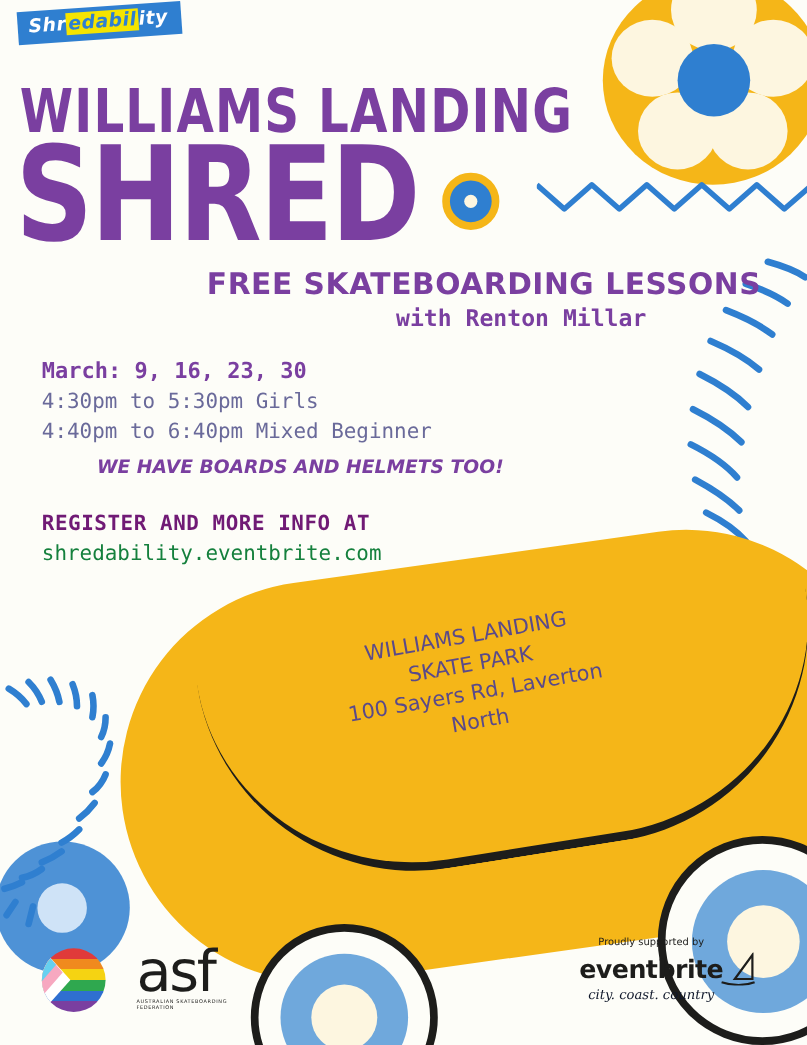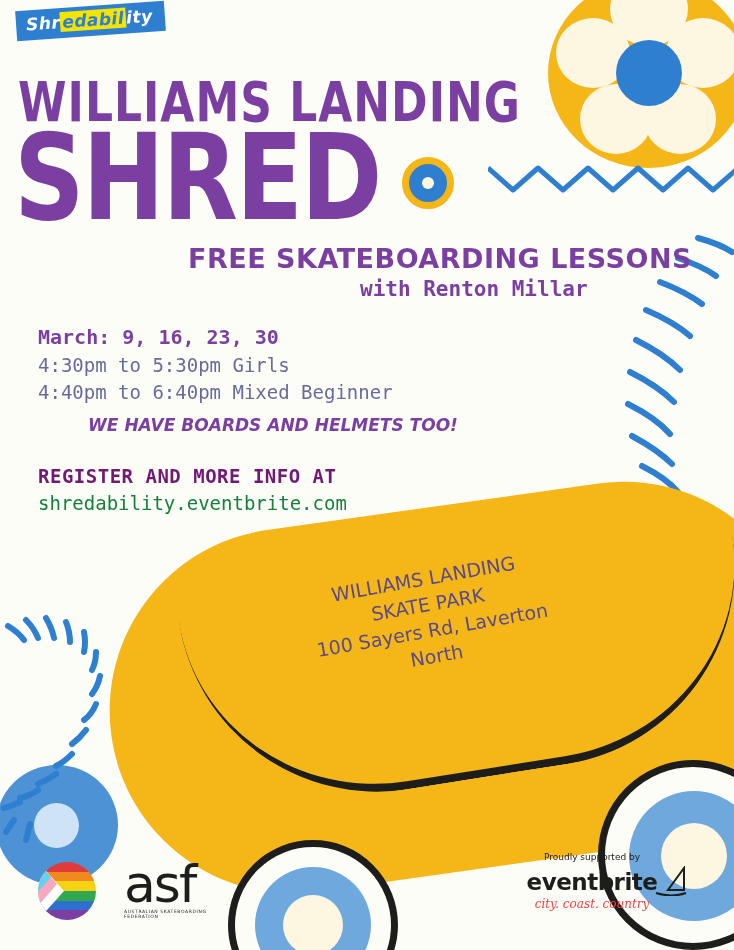--- a/index.html
+++ b/index.html
@@ -344,21 +344,21 @@
     font-family: "DejaVu Sans", sans-serif;
     font-weight: bold;
     font-size: 23px;
     color: #1d1d1b;
     letter-spacing: -.5px;
   }
   #wyndham .wyn-tag {
     font-family: "DejaVu Serif", serif;
     font-style: italic;
     font-size: 12px;
-    color: #ef4444;
+    color: #0f172a;
     margin-top: 2px;
   }
   #wyndham .sail {
     position: absolute;
     right: 4px;
     top: 14px;
     width: 34px;
     height: 30px;
   }
 </style>

